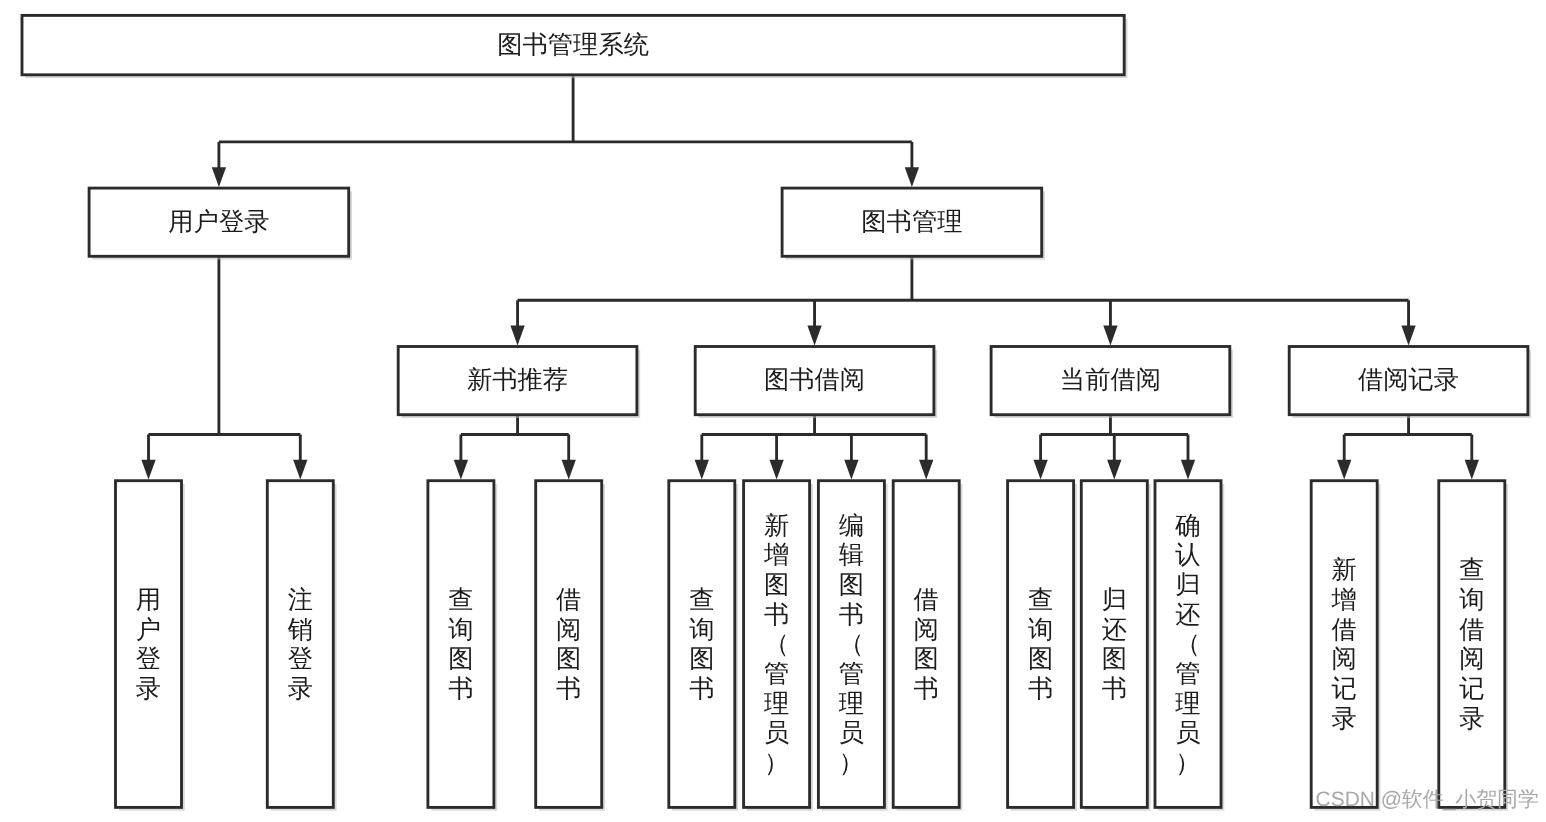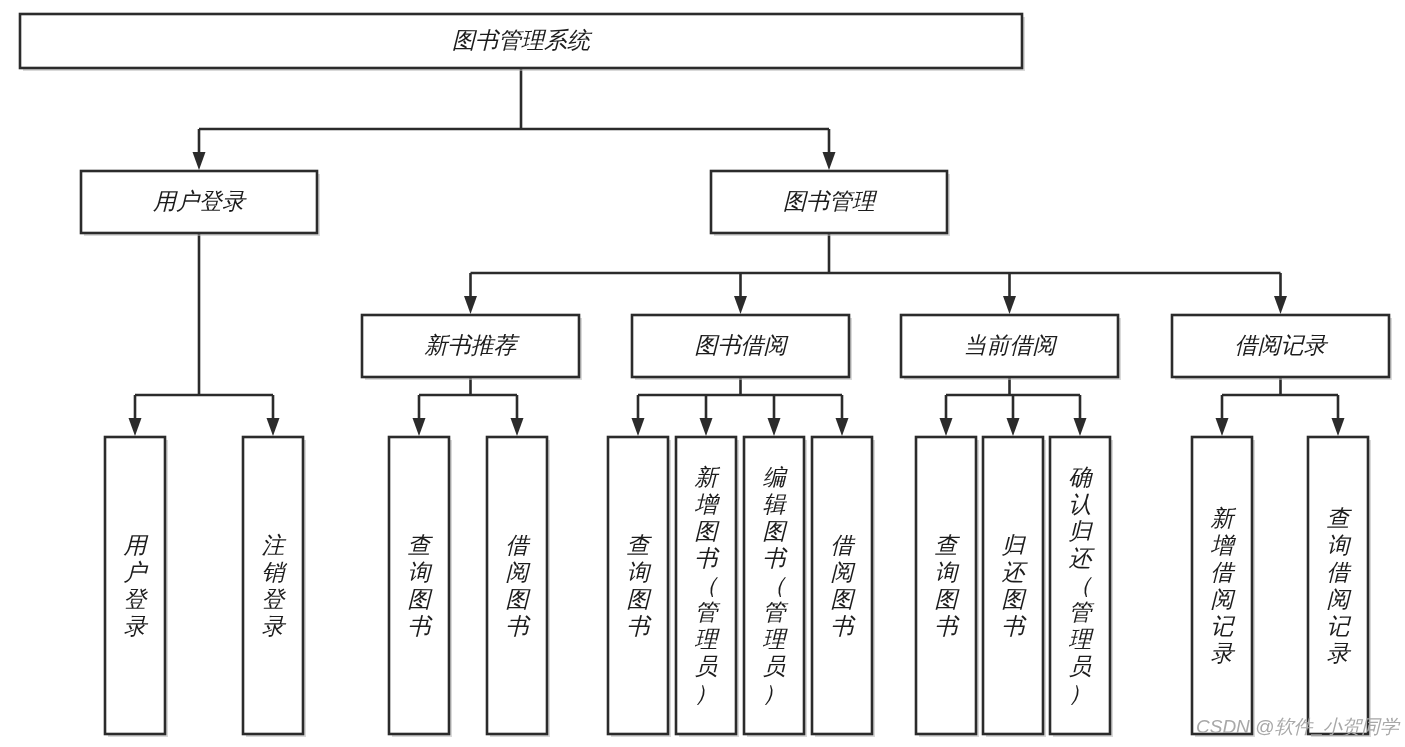--- a/index.html
+++ b/index.html
@@ -14,21 +14,20 @@
     font-family: "Liberation Sans", "DejaVu Sans", sans-serif;
     position: relative;
     overflow: hidden;
   }
   #diagram-root {
     position: absolute;
     left: 0;
     top: 0;
     width: 1405px;
     height: 747px;
-    font-style: italic;
   }
   svg.diagram-canvas {
     display: block;
     width: 1405px;
     height: 747px;
   }
   .node-box {
     fill: #ffffff;
     stroke: #2b2b2b;
     stroke-width: 2.6;

